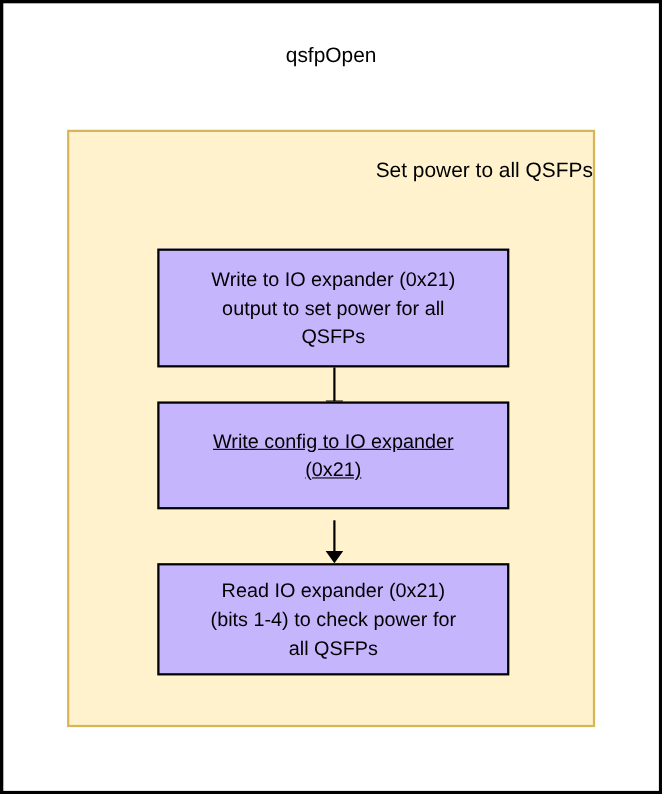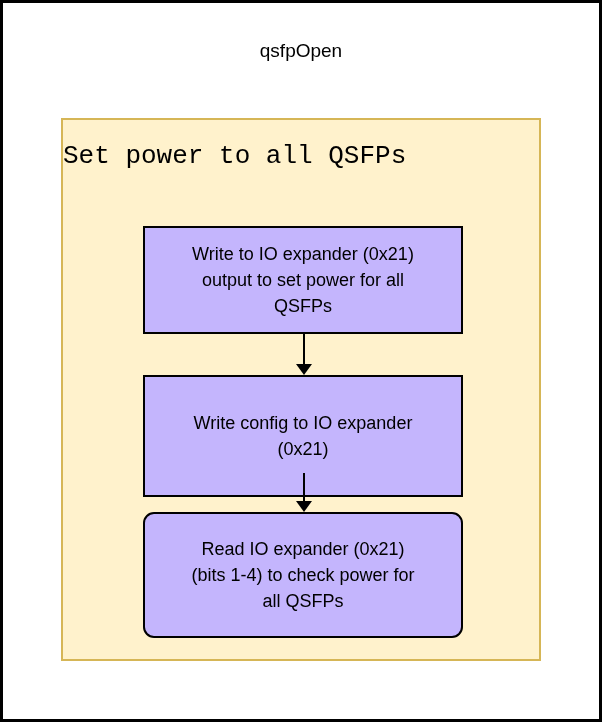--- a/index.html
+++ b/index.html
@@ -38,26 +38,25 @@
     height: 543px;
     background: #fff2cc;
     border: 2px solid #d6b656;
     box-sizing: border-box;
   }
   #subgraph-label {
     position: absolute;
     left: 0;
     top: 24px;
     width: 476px;
-    text-align: left;
-    font-size: 26px;
+    text-align: right;
+    font-size: 19px;
     line-height: 24px;
     color: #000000;
     white-space: nowrap;
-    font-family: Liberation Mono, monospace;
   }
   .proc-node {
     position: absolute;
     left: 80px;
     width: 320px;
     background: #c4b5fd;
     border: 2px solid #000000;
     box-sizing: border-box;
     display: flex;
     align-items: center;
@@ -65,22 +64,22 @@
     text-align: center;
   }
   .proc-label {
     font-size: 18px;
     line-height: 26px;
     color: #000000;
     padding: 0 6px;
     white-space: pre-line;
   }
   #node-1 { top: 106px; height: 108px; }
-  #node-2 { top: 255px; height: 122px; }
-  #node-3 { top: 392px; height: 126px; border-radius: 11px; }
+  #node-2 { top: 245px; height: 98px; text-decoration: underline; }
+  #node-3 { top: 392px; height: 102px; }
 
   .edge {
     position: absolute;
     left: 240px;
     width: 2px;
     background: #000000;
   }
   #edge-1 { top: 214px; height: 32px; }
   #edge-2 { top: 353px; height: 30px; }
 

